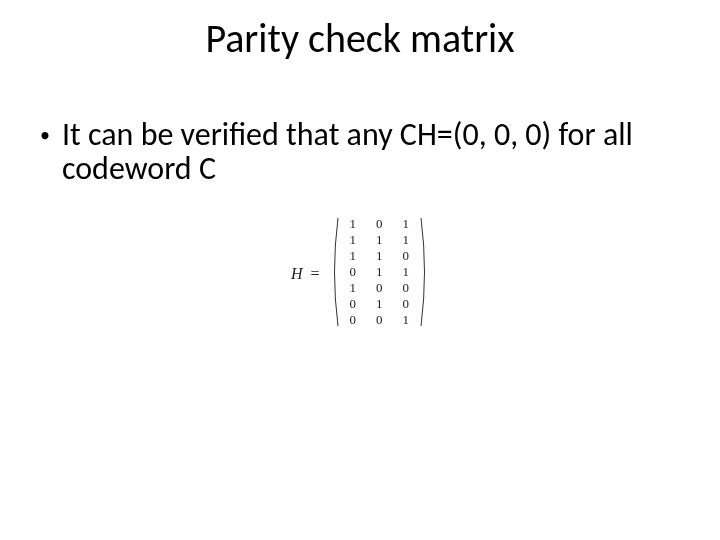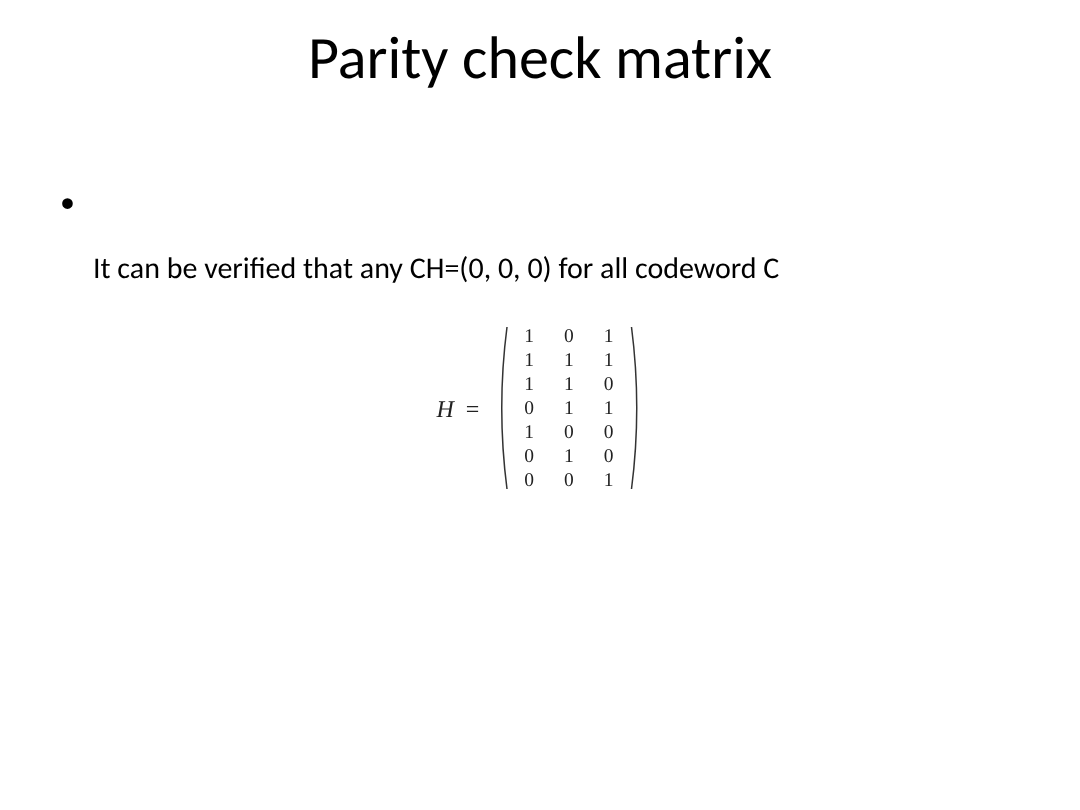--- a/index.html
+++ b/index.html
@@ -38,23 +38,22 @@
     display: flex;
     align-items: flex-start;
     gap: 12px;
   }
   .bullet-dot {
     font-size: 20px;
     line-height: 34px;
     padding-left: 4px;
   }
   .bullet-text {
-    font-size: 20px;
+    font-size: 32px;
     line-height: 34px;
-    margin-top: 44px;
   }
   .matrix-block {
     position: absolute;
     top: 216px;
     left: 0;
     width: 100%;
     display: flex;
     justify-content: center;
     align-items: center;
     font-family: "Times New Roman", Times, serif;

